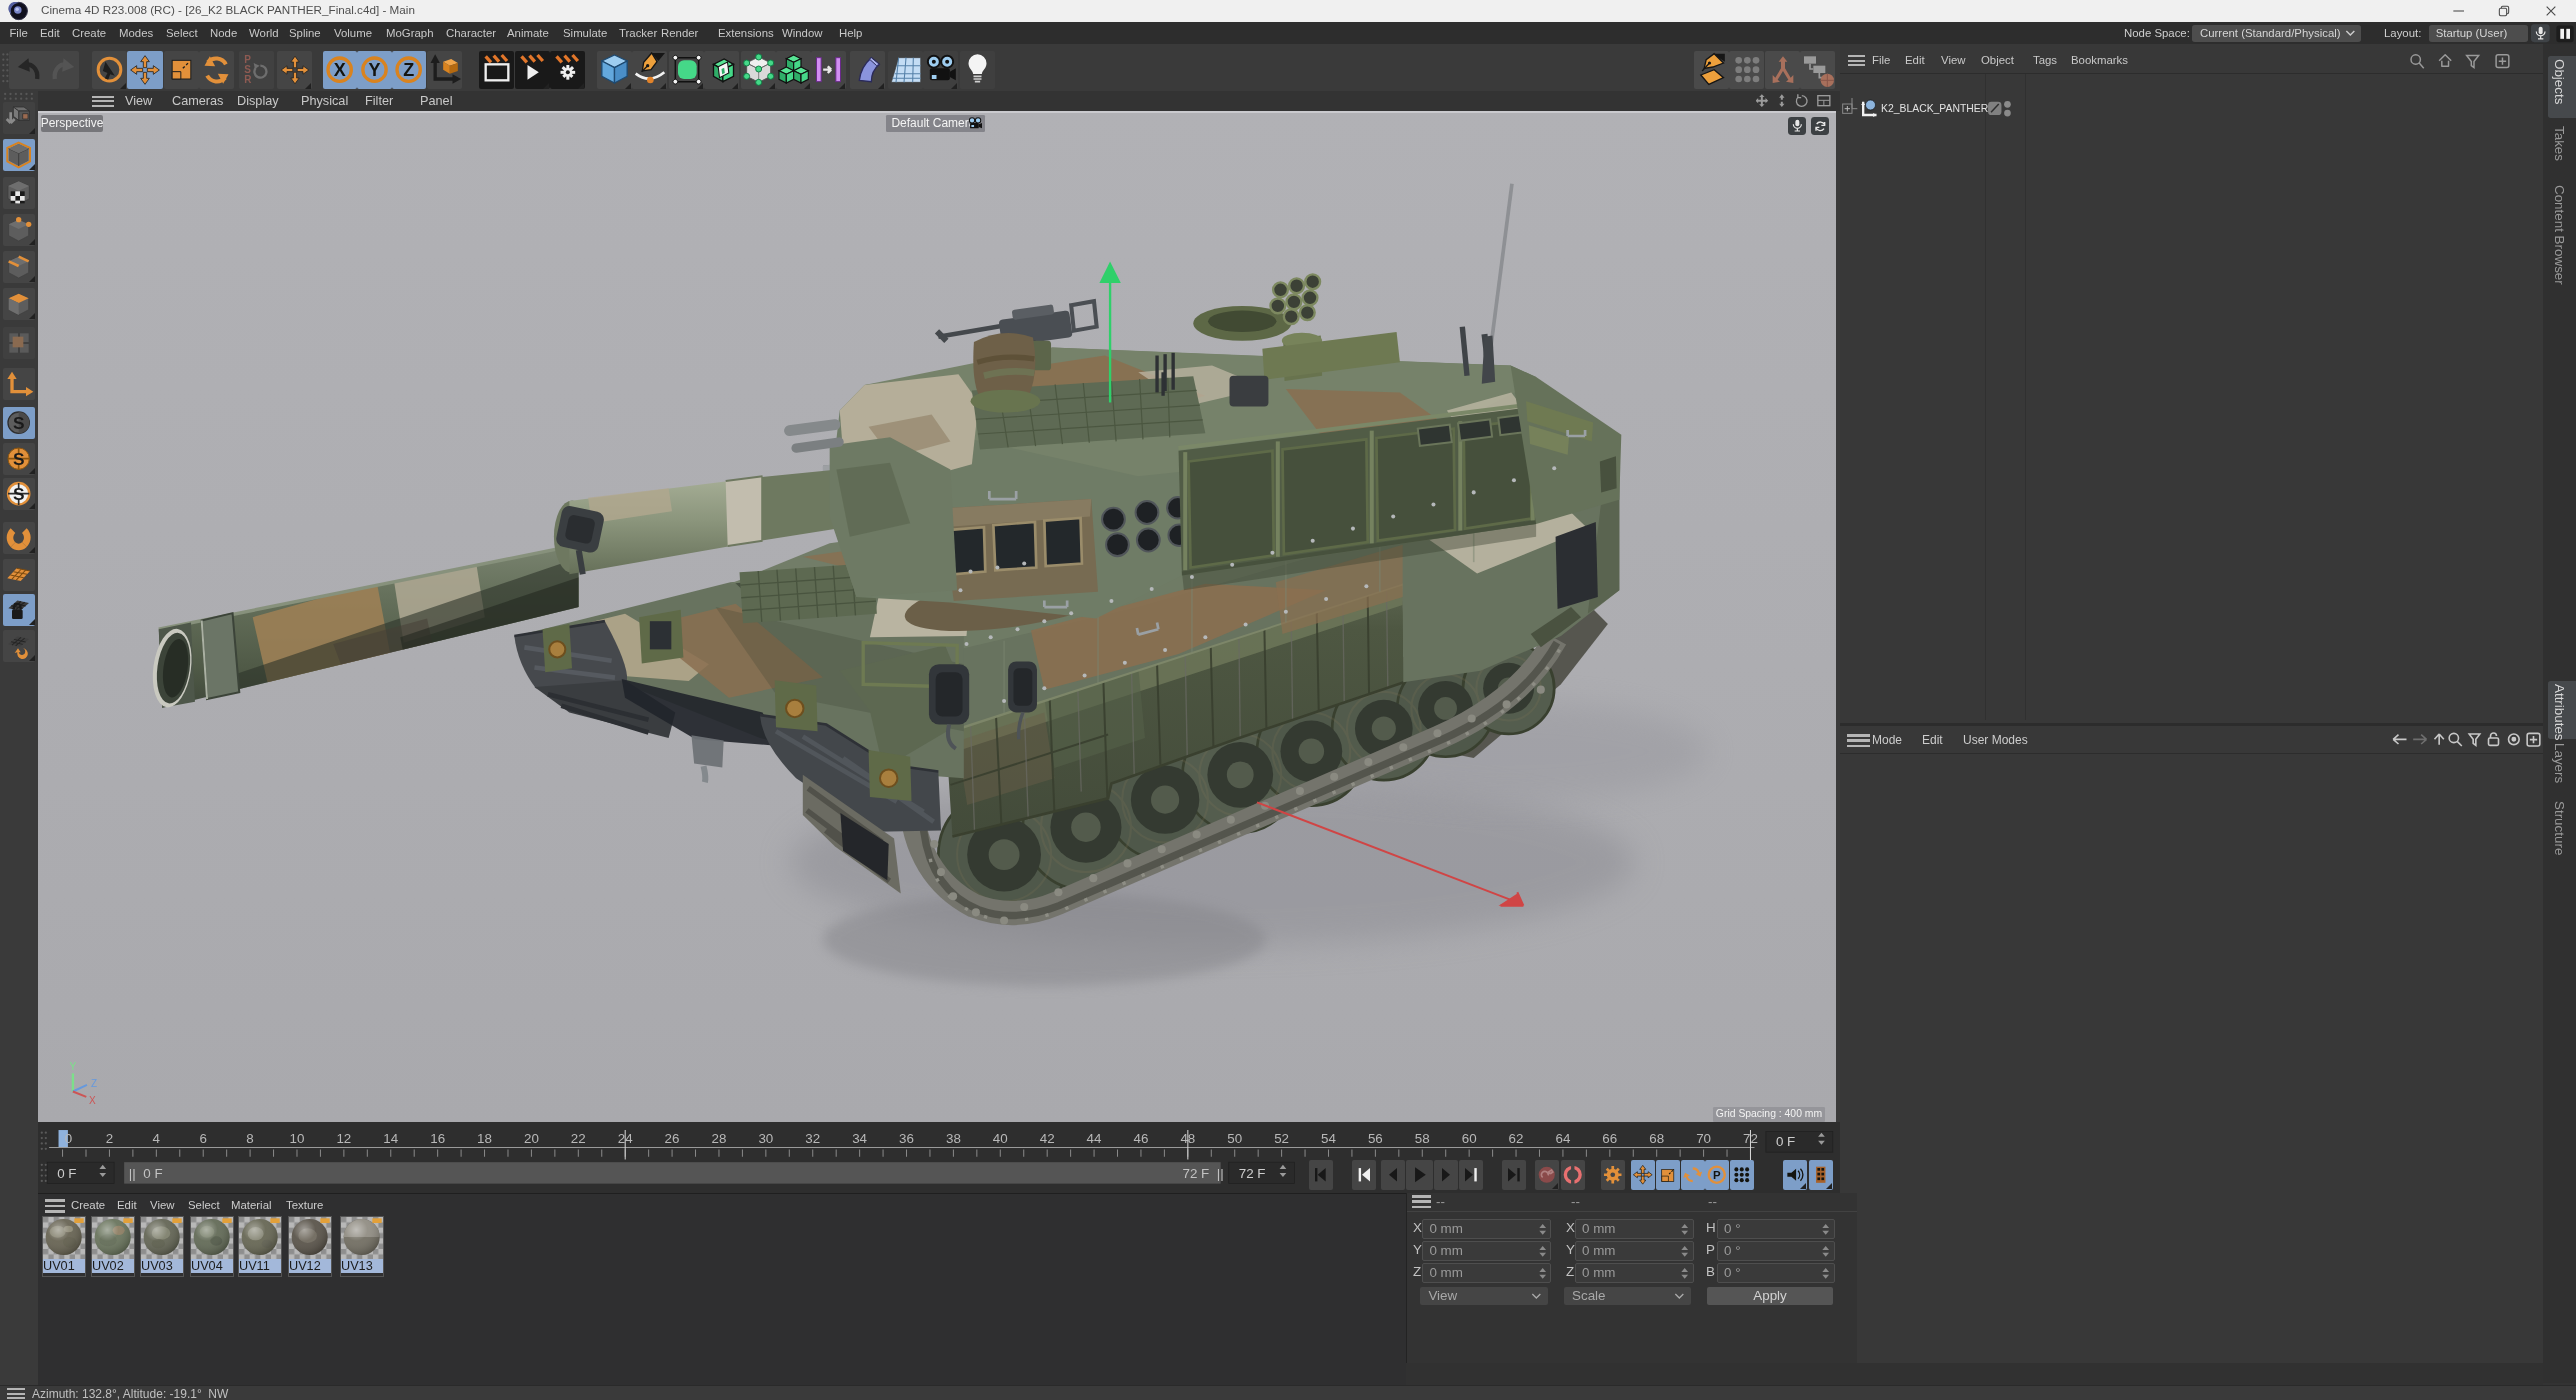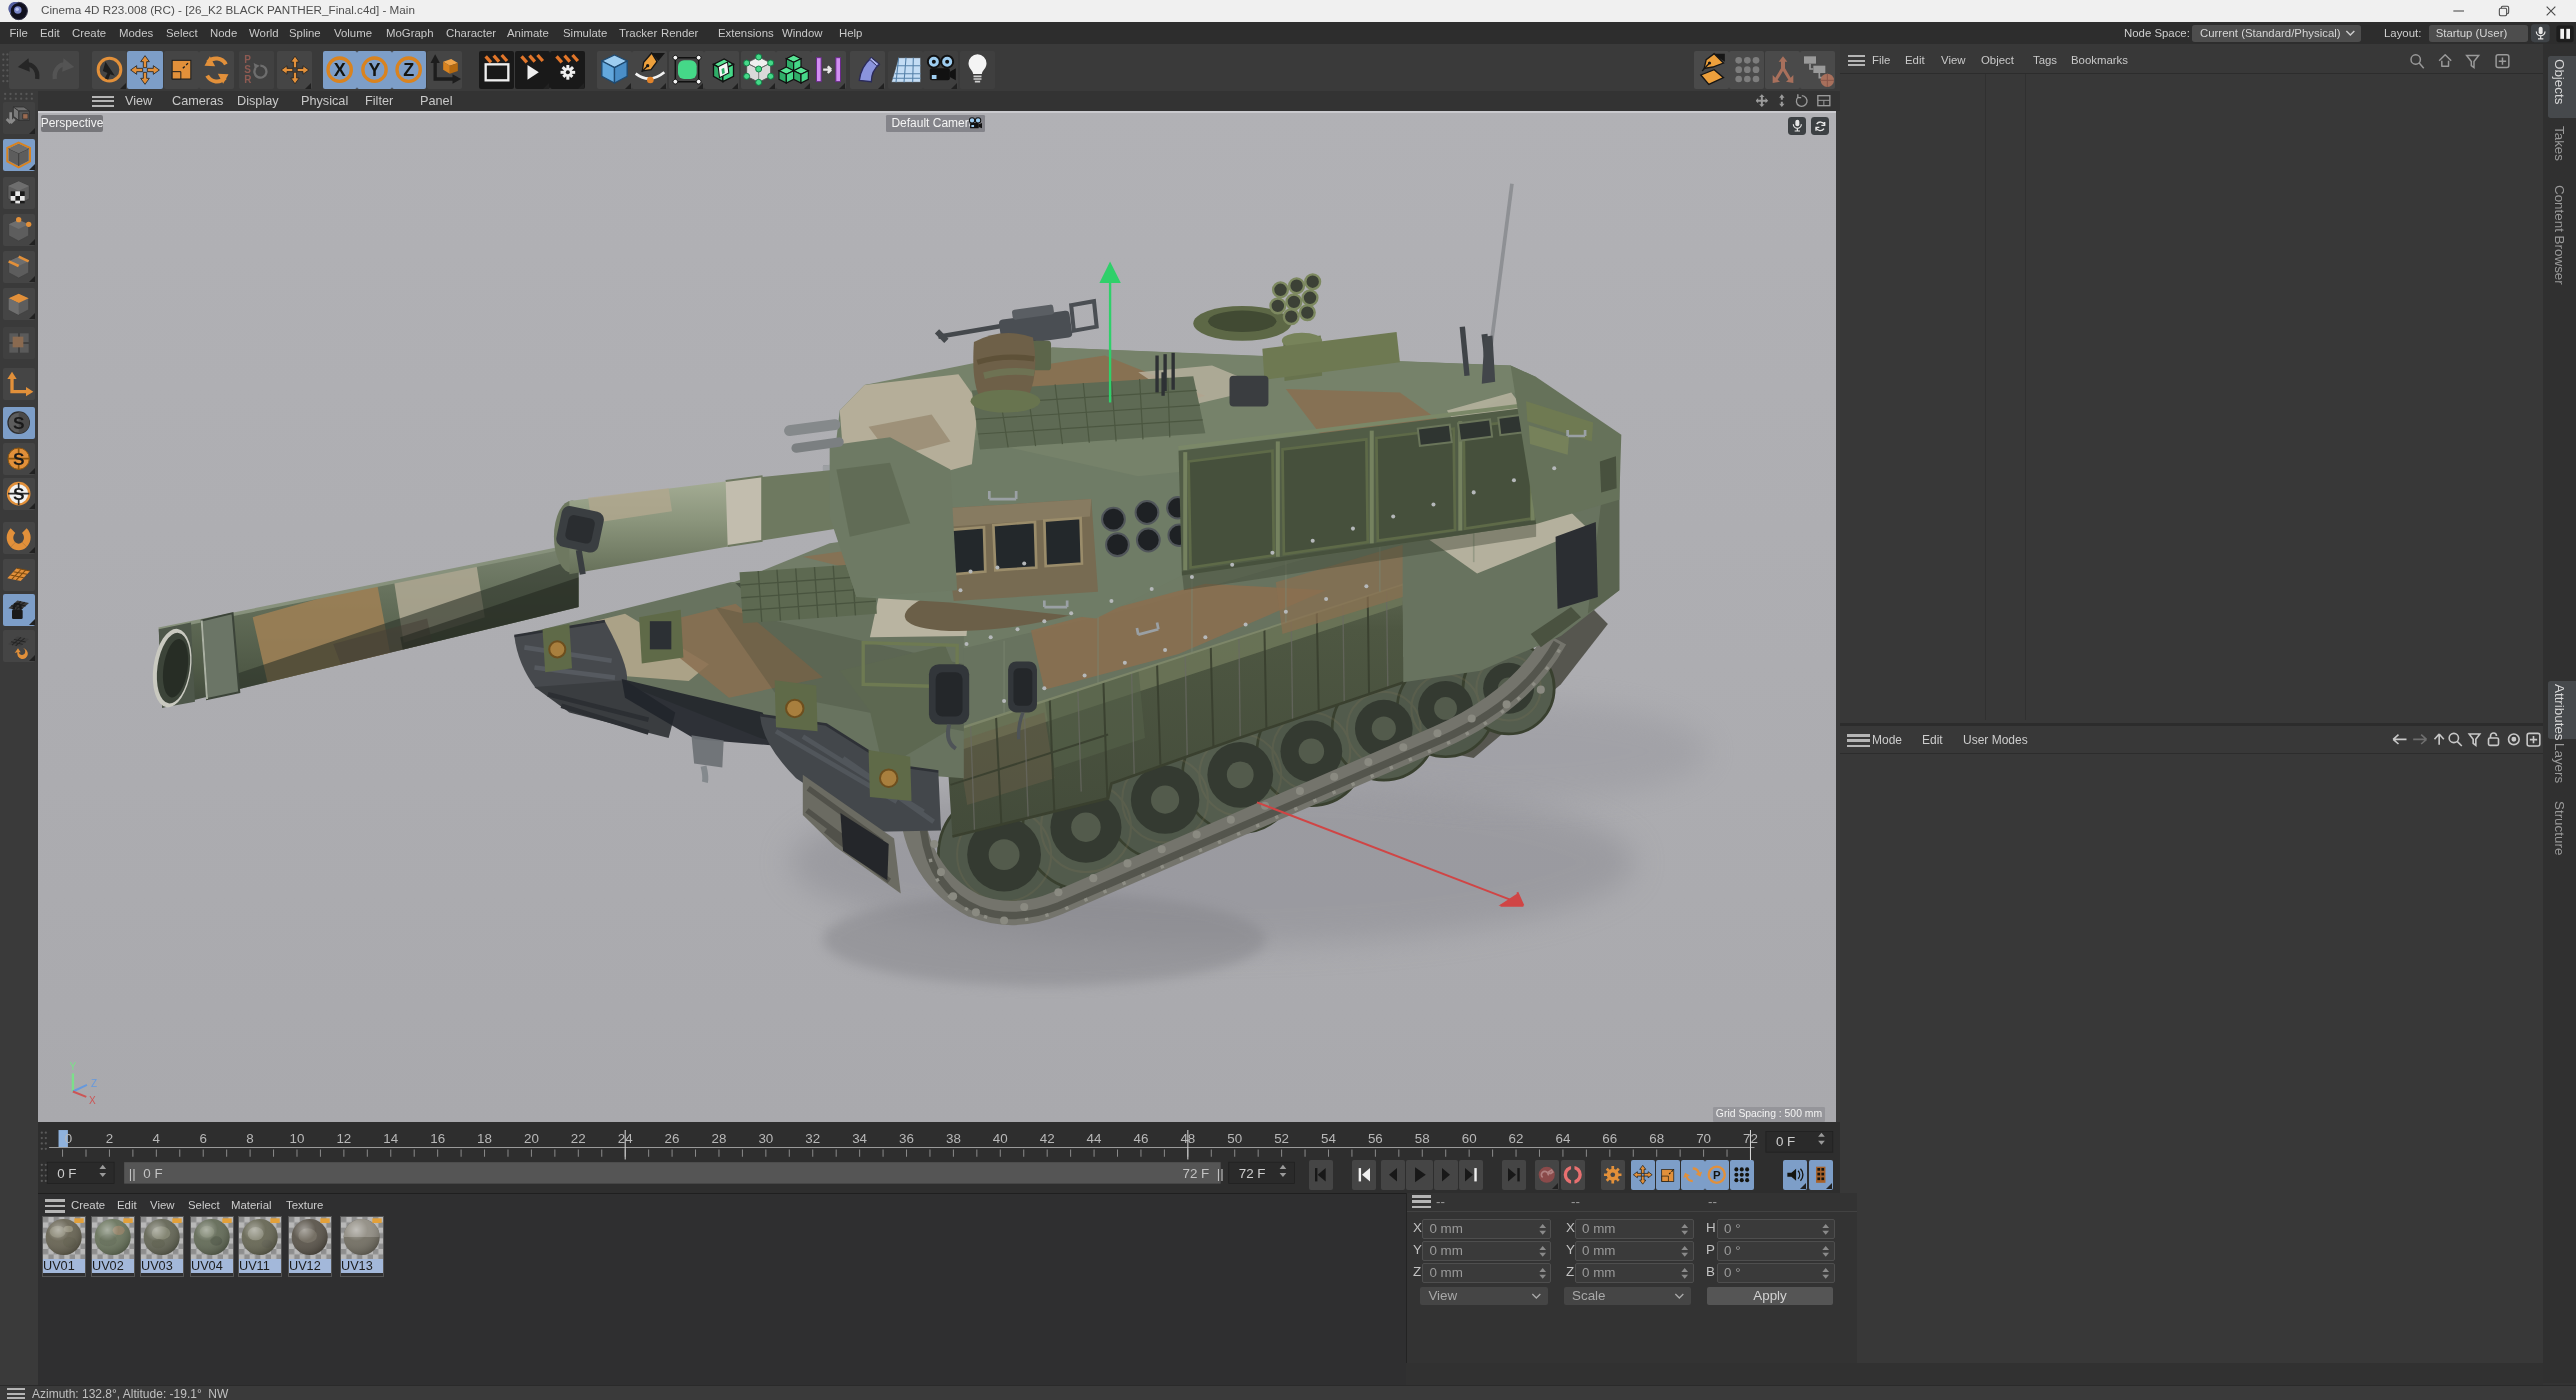--- a/index.html
+++ b/index.html
@@ -1046,21 +1046,21 @@
         <rect x="5" y="1" width="6" height="10" rx="3" fill="#e8e8e8"></rect>
         <path d="M2 8 a6 6 0 0 0 12 0 M8 14 v4 M4 18 h8" fill="none" stroke="#e8e8e8" stroke-width="1.8"></path>
       </svg>
     </div>
 <div class="abs" style="left:1773px;top:6px;width:18px;height:18px;background:#3c4043;border-radius:3.4px">
       <svg style="display:block;margin:2.7px auto" width="12.7" height="12.7" viewBox="0 0 19 19">
         <path d="M4 6 a7 7 0 0 1 12 1 M15 13 a7 7 0 0 1 -12 -1" fill="none" stroke="#e8e8e8" stroke-width="2"></path>
         <path d="M16 3 v5 h-5 M3 16 v-5 h5" fill="none" stroke="#e8e8e8" stroke-width="2"></path>
       </svg>
     </div>
-<div class="abs" style="left:1675px;top:996px;width:112px;height:14.8px;background:#95959a;border-radius:1.3px;color:#f2f2f2;font-size:10.4px;text-align:center"><span style="position:relative;top:1.3px">Grid Spacing : 500 mm</span></div>
+<div class="abs" style="left:1675px;top:996px;width:112px;height:14.8px;background:#95959a;border-radius:1.3px;color:#f2f2f2;font-size:10.4px;text-align:center"><span style="position:relative;top:1.3px">Grid Spacing : 400 mm</span></div>
 </div>
 <div id="rightpanel" class="abs">
   <div class="hamb" style="left:8px;top:11.4px;width:17.4px;height:10.7px">
       <i style="height:2px"></i>
       <i style="height:2px;top:4.4px"></i>
       <i style="height:2px;top:8.7px"></i>
     </div>
   <div class="abs" style="top:10px;color:#c9c9c9;font-size:11.4px;width:100%">
     <span class="abs" style="left:32px">File</span>
       <span class="abs" style="left:65px">Edit</span>
@@ -1075,20 +1075,39 @@
         <path d="M15 16 L22 24"></path>
         <path d="M45 13 L54 4 L63 13 M49 13 v8 h10 v-8" stroke-linejoin="round"></path>
         <path d="M86 5 h18 l-7 9 v9 l-4 -3 v-6 Z"></path>
         <rect x="130" y="4" width="19" height="19" rx="3"></rect>
         <path d="M139.5 8 v11 M134 13.5 h11"></path>
       </g>
     </svg>
   <div class="abs" style="left:0;top:29px;width:703px;height:646px;background:#383838;border-top:0.7px solid #2c2c2c">
     <div class="vsep" style="left:145px;top:0;width:0.7px;height:646px;background:#303030"></div>
     <div class="vsep" style="left:185px;top:0;width:0.7px;height:646px;background:#303030"></div>
+    <div class="treerow" style="top:24px">
+      <svg class="abs" style="left:0;top:0" width="40" height="22" viewBox="0 0 60 33">
+          <path d="M18 0 v16 h8" stroke="#8a8a8a" stroke-width="1.5" fill="none"></path>
+          <rect x="4" y="9" width="14" height="14" fill="none" stroke="#8a8a8a" stroke-width="1.5"></rect>
+          <path d="M11 12 v8 M7 16 h8" stroke="#b8b8b8" stroke-width="1.5"></path>
+        </svg>
+      <svg class="abs" style="left:19px;top:1.3px" width="19" height="20" viewBox="0 0 28 30">
+          <path d="M6 4 V24 H26" stroke="#f2f2f2" stroke-width="3.5" fill="none"></path>
+          <path d="M6 4 l-3 5 h6 Z M26 24 l-5 -3 v6 Z" fill="#f2f2f2"></path>
+          <circle cx="17" cy="9" r="7.5" fill="#8cb4dd" stroke="#10141a" stroke-width="1"></circle>
+        </svg>
+      <span class="abs" style="left:41px;top:5.4px;font-size:10.4px">K2_BLACK_PANTHER</span>
+      <svg class="abs" style="left:148px;top:2.7px" width="67" height="17.4" viewBox="0 0 100 26">
+          <rect x="0" y="1" width="20" height="20" rx="5" fill="#808080"></rect>
+          <path d="M4.5 17 L16 4.5" stroke="#2e2e2e" stroke-width="2.2"></path>
+          <circle cx="29" cy="5" r="5" fill="#8a8a8a"></circle>
+          <circle cx="29" cy="18" r="5" fill="#8a8a8a"></circle>
+        </svg>
+    </div>
   </div>
   <div class="abs" style="left:0;top:679px;width:703px;height:660px;background:#383838;border-top:3.4px solid #2c2c2c">
     <div class="hamb" style="left:7.4px;top:8px">
         <i></i>
         <i></i>
         <i></i>
       </div>
     <span class="abs" style="left:32px;top:6.7px;color:#cdcdcd;font-size:12px">Mode</span>
     <span class="abs" style="left:82px;top:6.7px;color:#cdcdcd;font-size:12px">Edit</span>
     <span class="abs" style="left:123px;top:6.7px;color:#cdcdcd;font-size:12px">User Modes</span>

